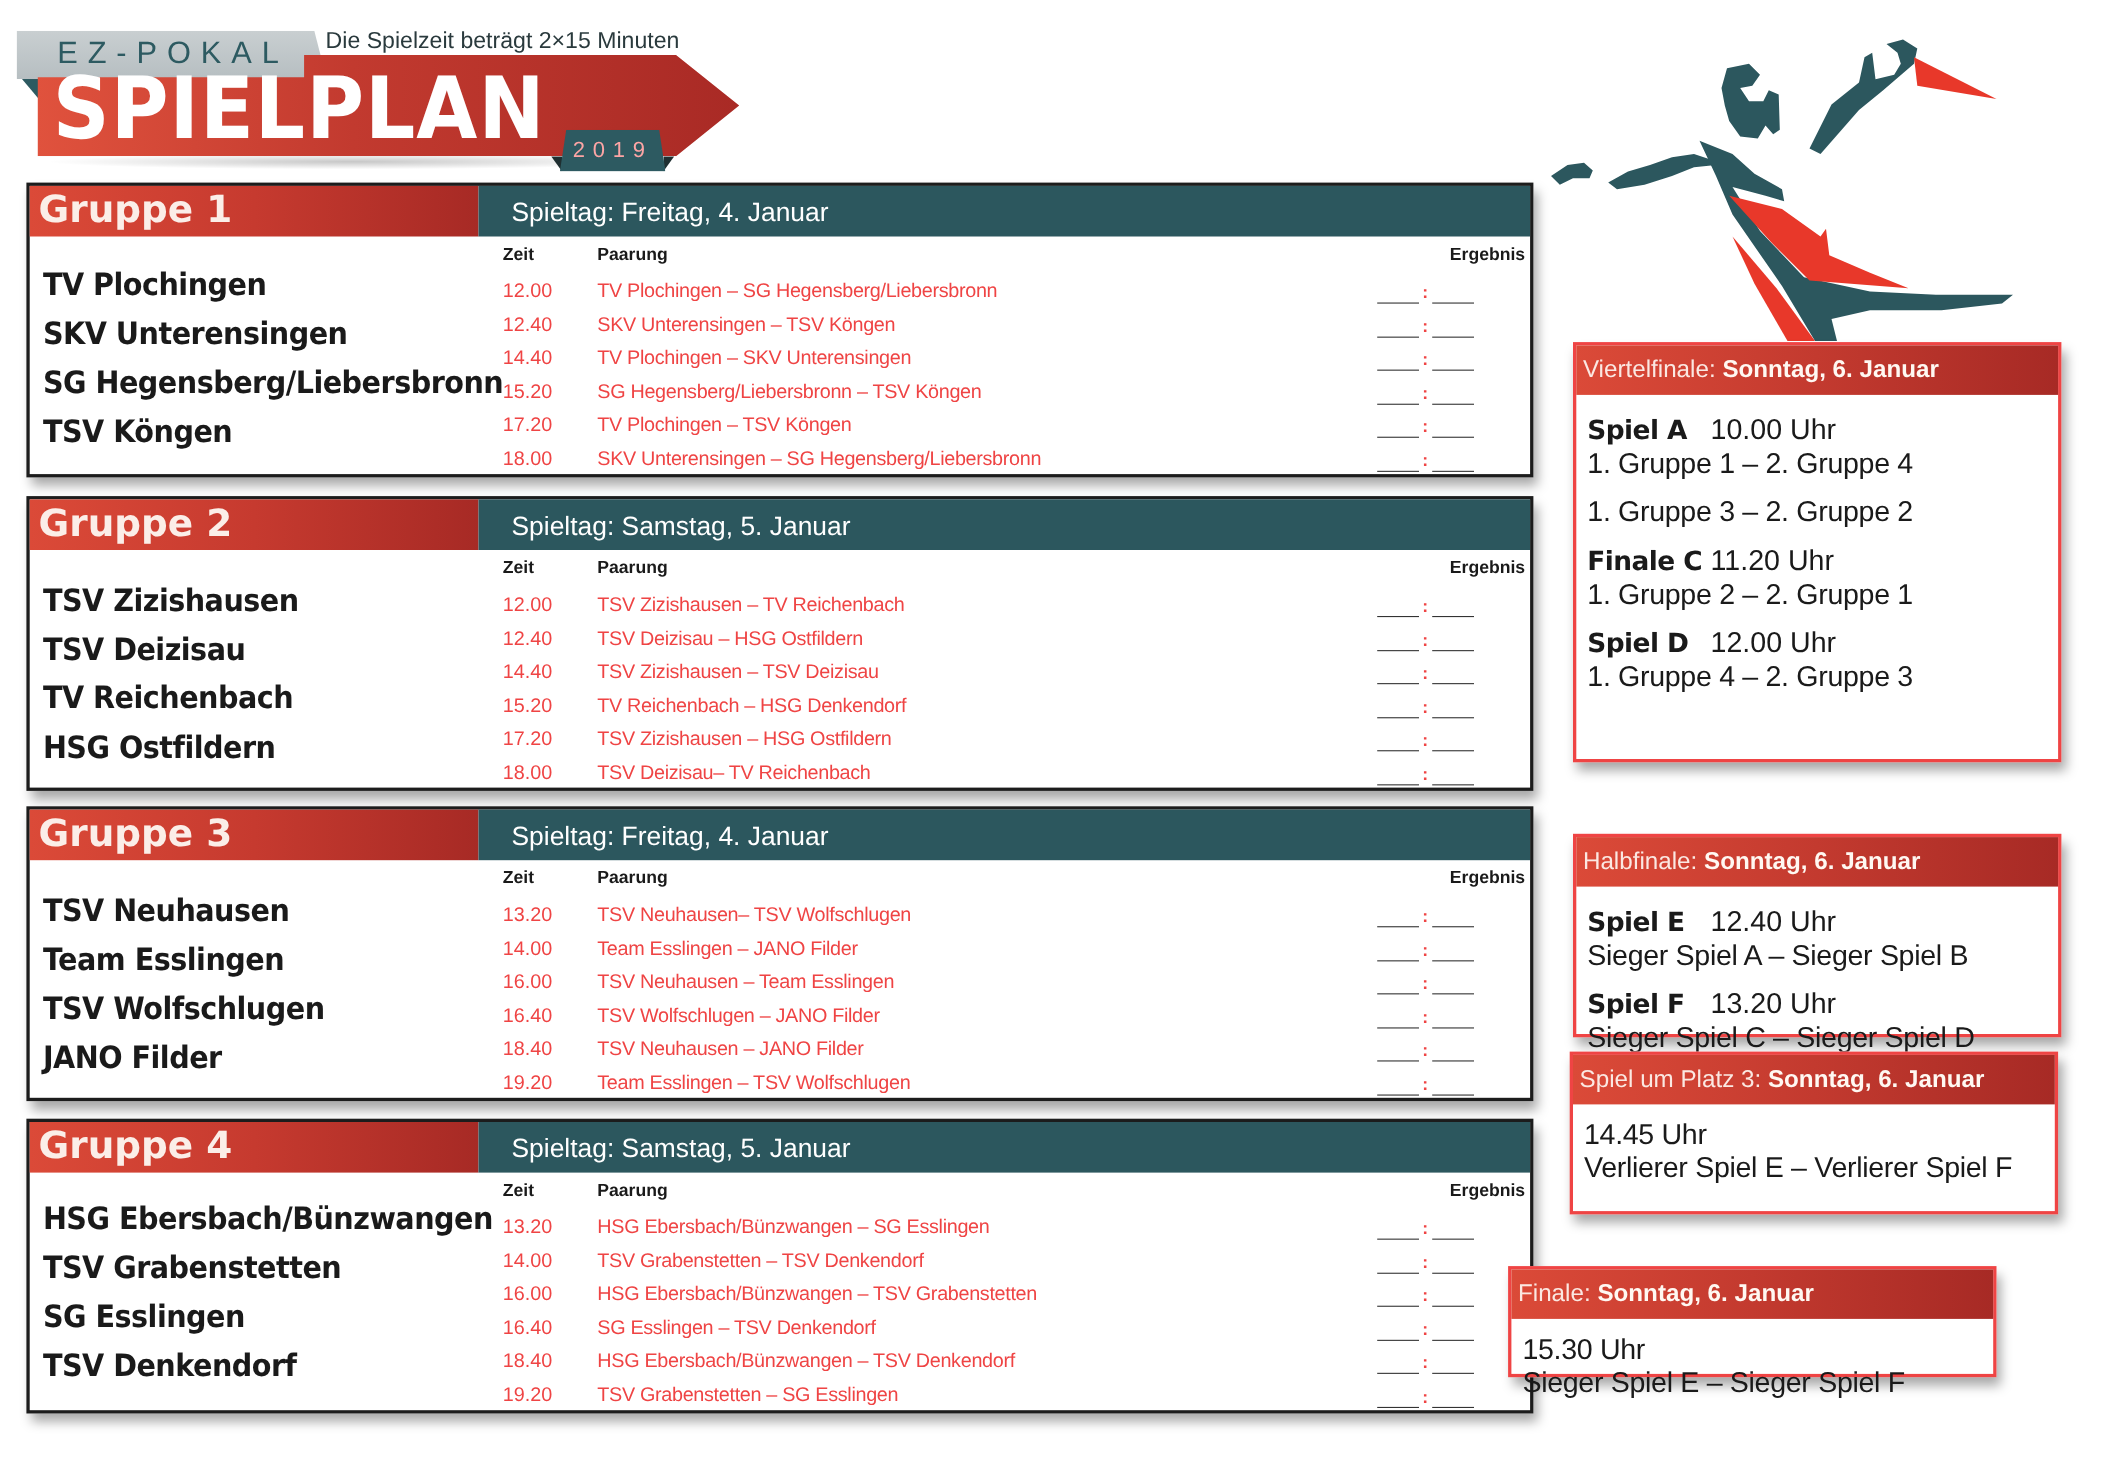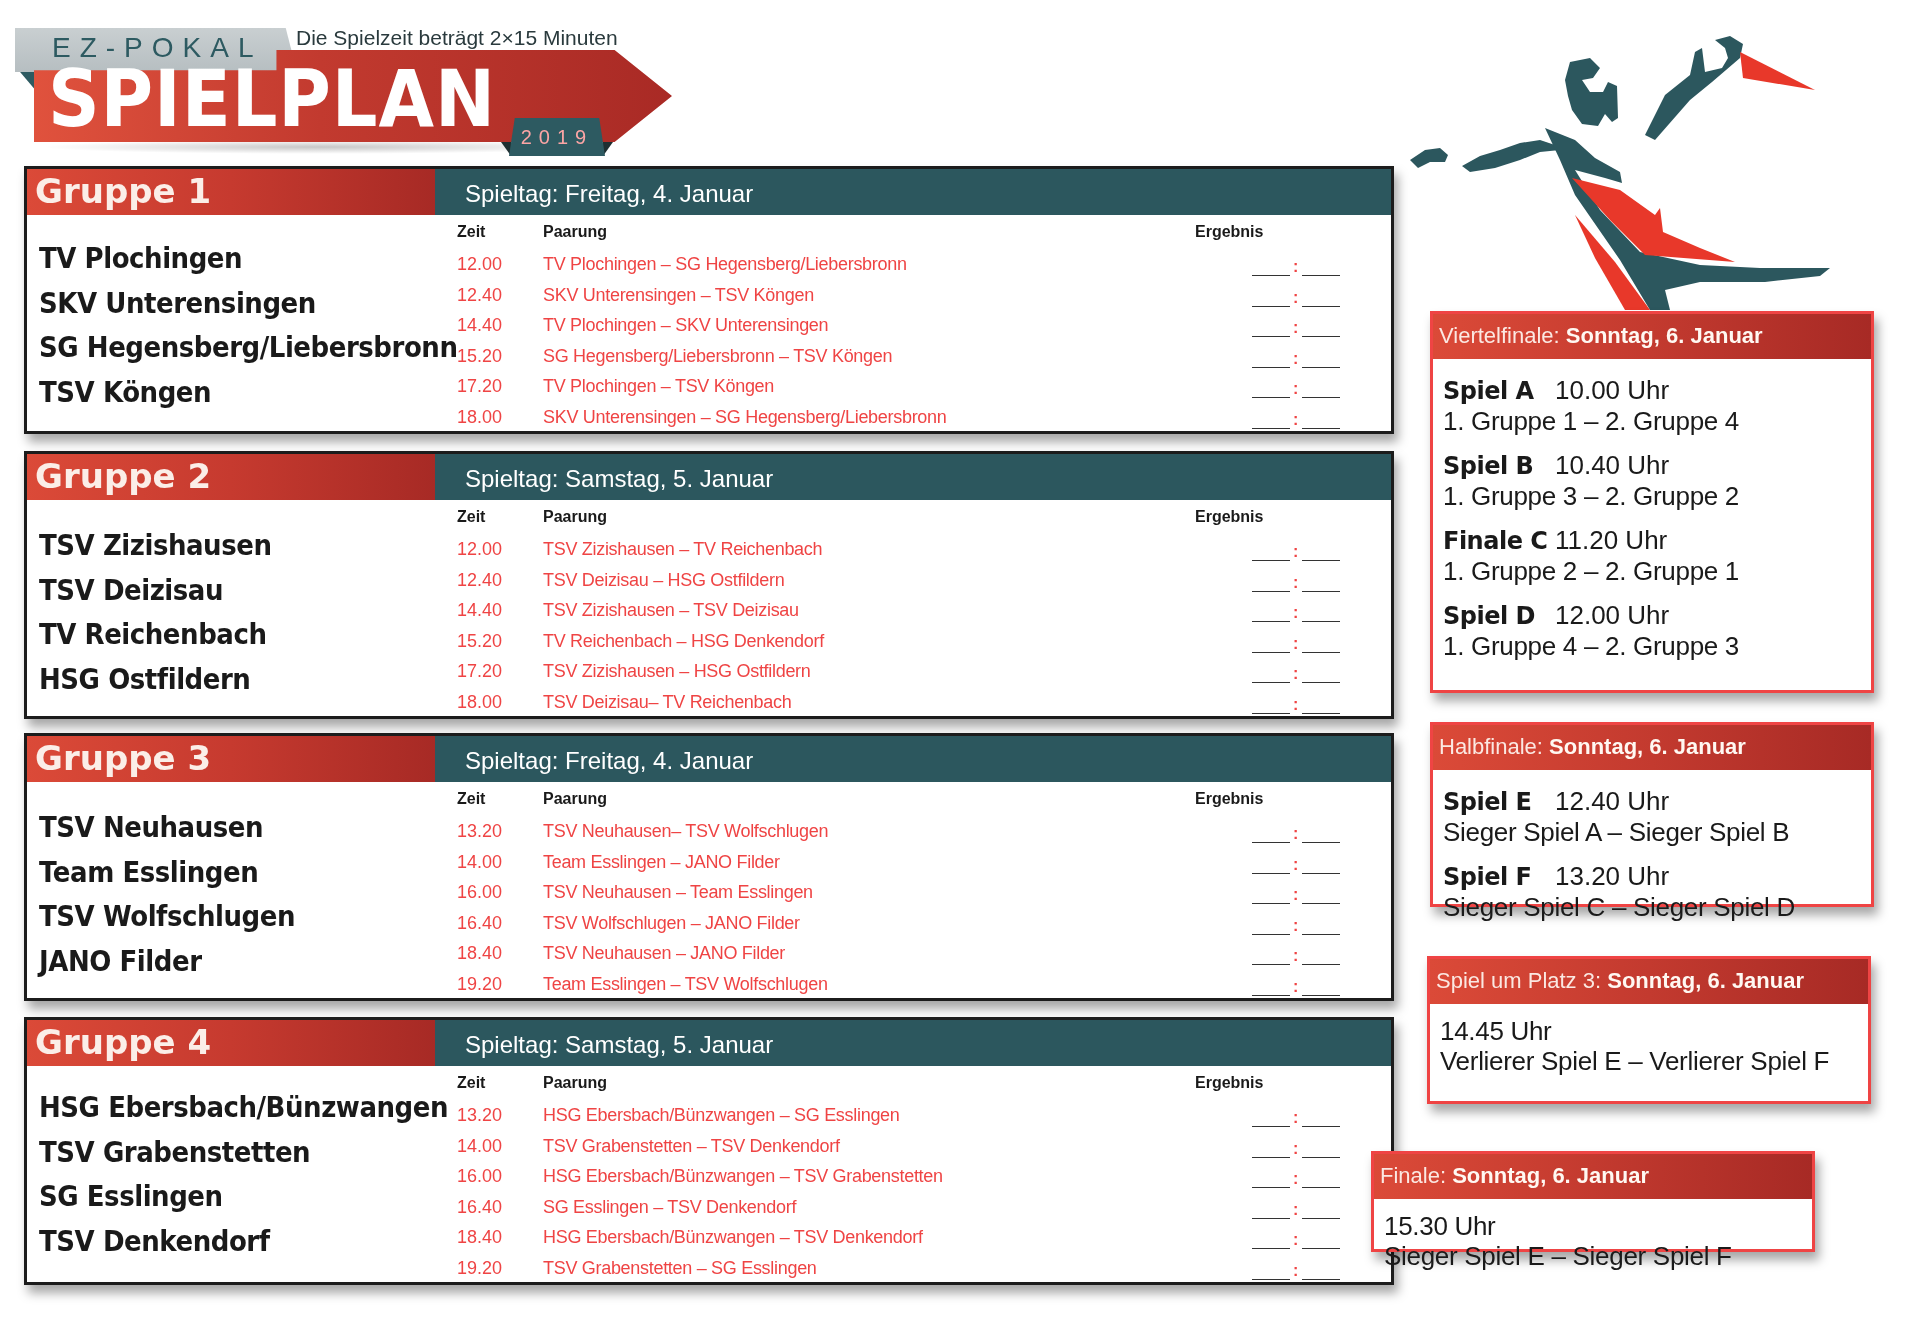--- a/index.html
+++ b/index.html
@@ -73,21 +73,21 @@
   .group-body { position: relative; height: 216px; }
   .teams { position: absolute; left: 12px; top: 22px; }
   .team {
     font-size: 28px; font-weight: bold; line-height: 44.5px; color: #1a1a1a;
     font-family: "DejaVu Sans", sans-serif; letter-spacing: -0.5px;
     transform: scaleX(0.93); transform-origin: left center; white-space: nowrap;
   }
   .col-head { position: absolute; top: 8px; font-size: 16px; font-weight: bold; }
   .col-zeit { left: 430px; }
   .col-paarung { left: 516px; }
-  .col-ergebnis { left: 1168px; }
+  .col-ergebnis { left: 1291px; }
   .matches { position: absolute; left: 430px; top: 34px; width: 930px; }
   .match { position: relative; height: 30.6px; font-size: 18px; line-height: 30px; color: #ef4444; }
   .match .zeit { position: absolute; left: 0; }
   .match .paarung { position: absolute; left: 86px; white-space: nowrap; letter-spacing: -0.3px; }
   .match .ergebnis { position: absolute; left: 795px; top: 15px; width: 90px; height: 12px; }
   .blank-l, .blank-r { position: absolute; bottom: 0; width: 38px; border-bottom: 1.5px solid #333; }
   .blank-l { left: 0; }
   .blank-r { left: 50px; }
   .colon { position: absolute; left: 41px; top: -12px; font-size: 16px; font-weight: bold; }
 
@@ -444,35 +444,34 @@
   <div class="final-head">
     <span class="lbl">Viertelfinale:</span>
     <span class="date">Sonntag, 6. Januar</span>
   </div>
   <div class="final-body" style="padding-top:16px;">
     <div class="game">
       <div class="game-line1"><span class="gname">Spiel A</span><span>10.00 Uhr</span></div>
       <div class="game-line2">1. Gruppe 1  –  2. Gruppe 4</div>
     </div>
     <div class="game">
-      <div class="game-line1"><span class="gname">Spiel B</span><span>10.40 Uhr</span></div>
       <div class="game-line2">1. Gruppe 3  –  2. Gruppe 2</div>
     </div>
     <div class="game">
       <div class="game-line1"><span class="gname">Finale C</span><span>11.20 Uhr</span></div>
       <div class="game-line2">1. Gruppe 2  –  2. Gruppe 1</div>
     </div>
     <div class="game">
       <div class="game-line1"><span class="gname">Spiel D</span><span>12.00 Uhr</span></div>
       <div class="game-line2">1. Gruppe 4  –  2. Gruppe 3</div>
     </div>
   </div>
 </div>
 
-<div class="final" style="top:722px; height:185px;">
+<div class="final" style="top:758px; height:185px;">
   <div class="final-head">
     <span class="lbl">Halbfinale:</span>
     <span class="date">Sonntag, 6. Januar</span>
   </div>
   <div class="final-body" style="padding-top:16px;">
     <div class="game">
       <div class="game-line1"><span class="gname">Spiel E</span><span>12.40 Uhr</span></div>
       <div class="game-line2">Sieger Spiel A  –  Sieger Spiel B</div>
     </div>
     <div class="game">

